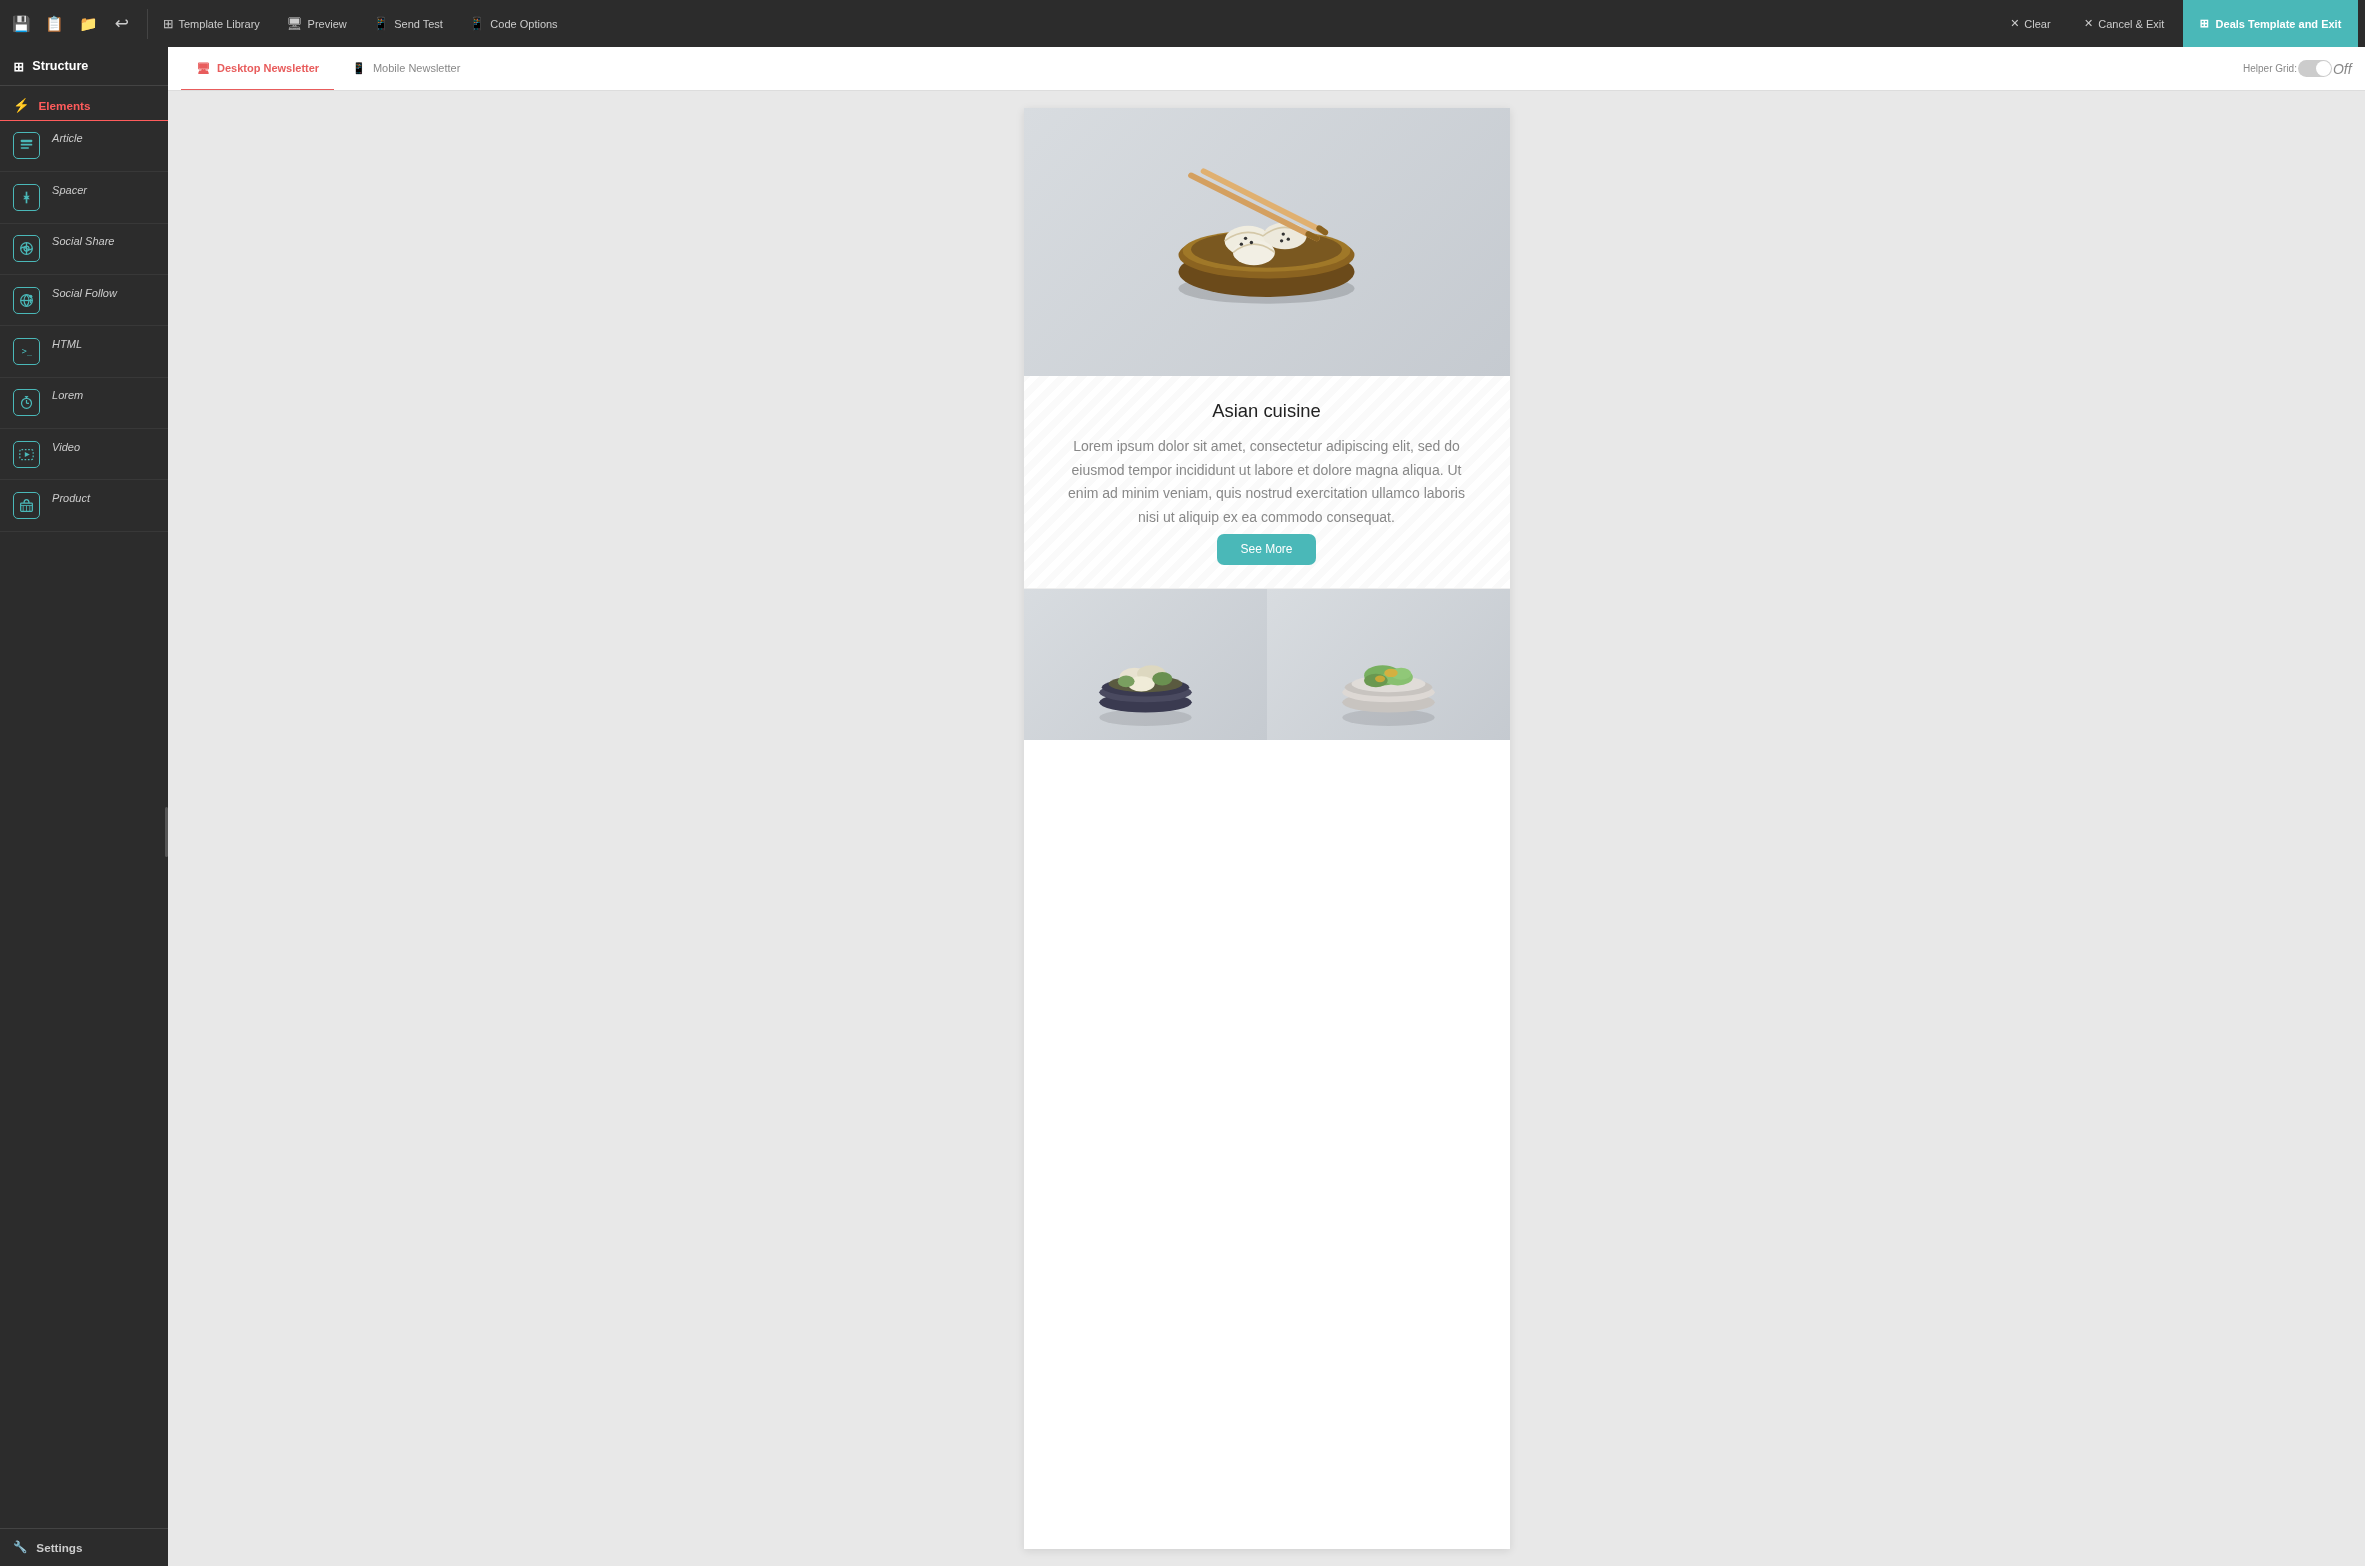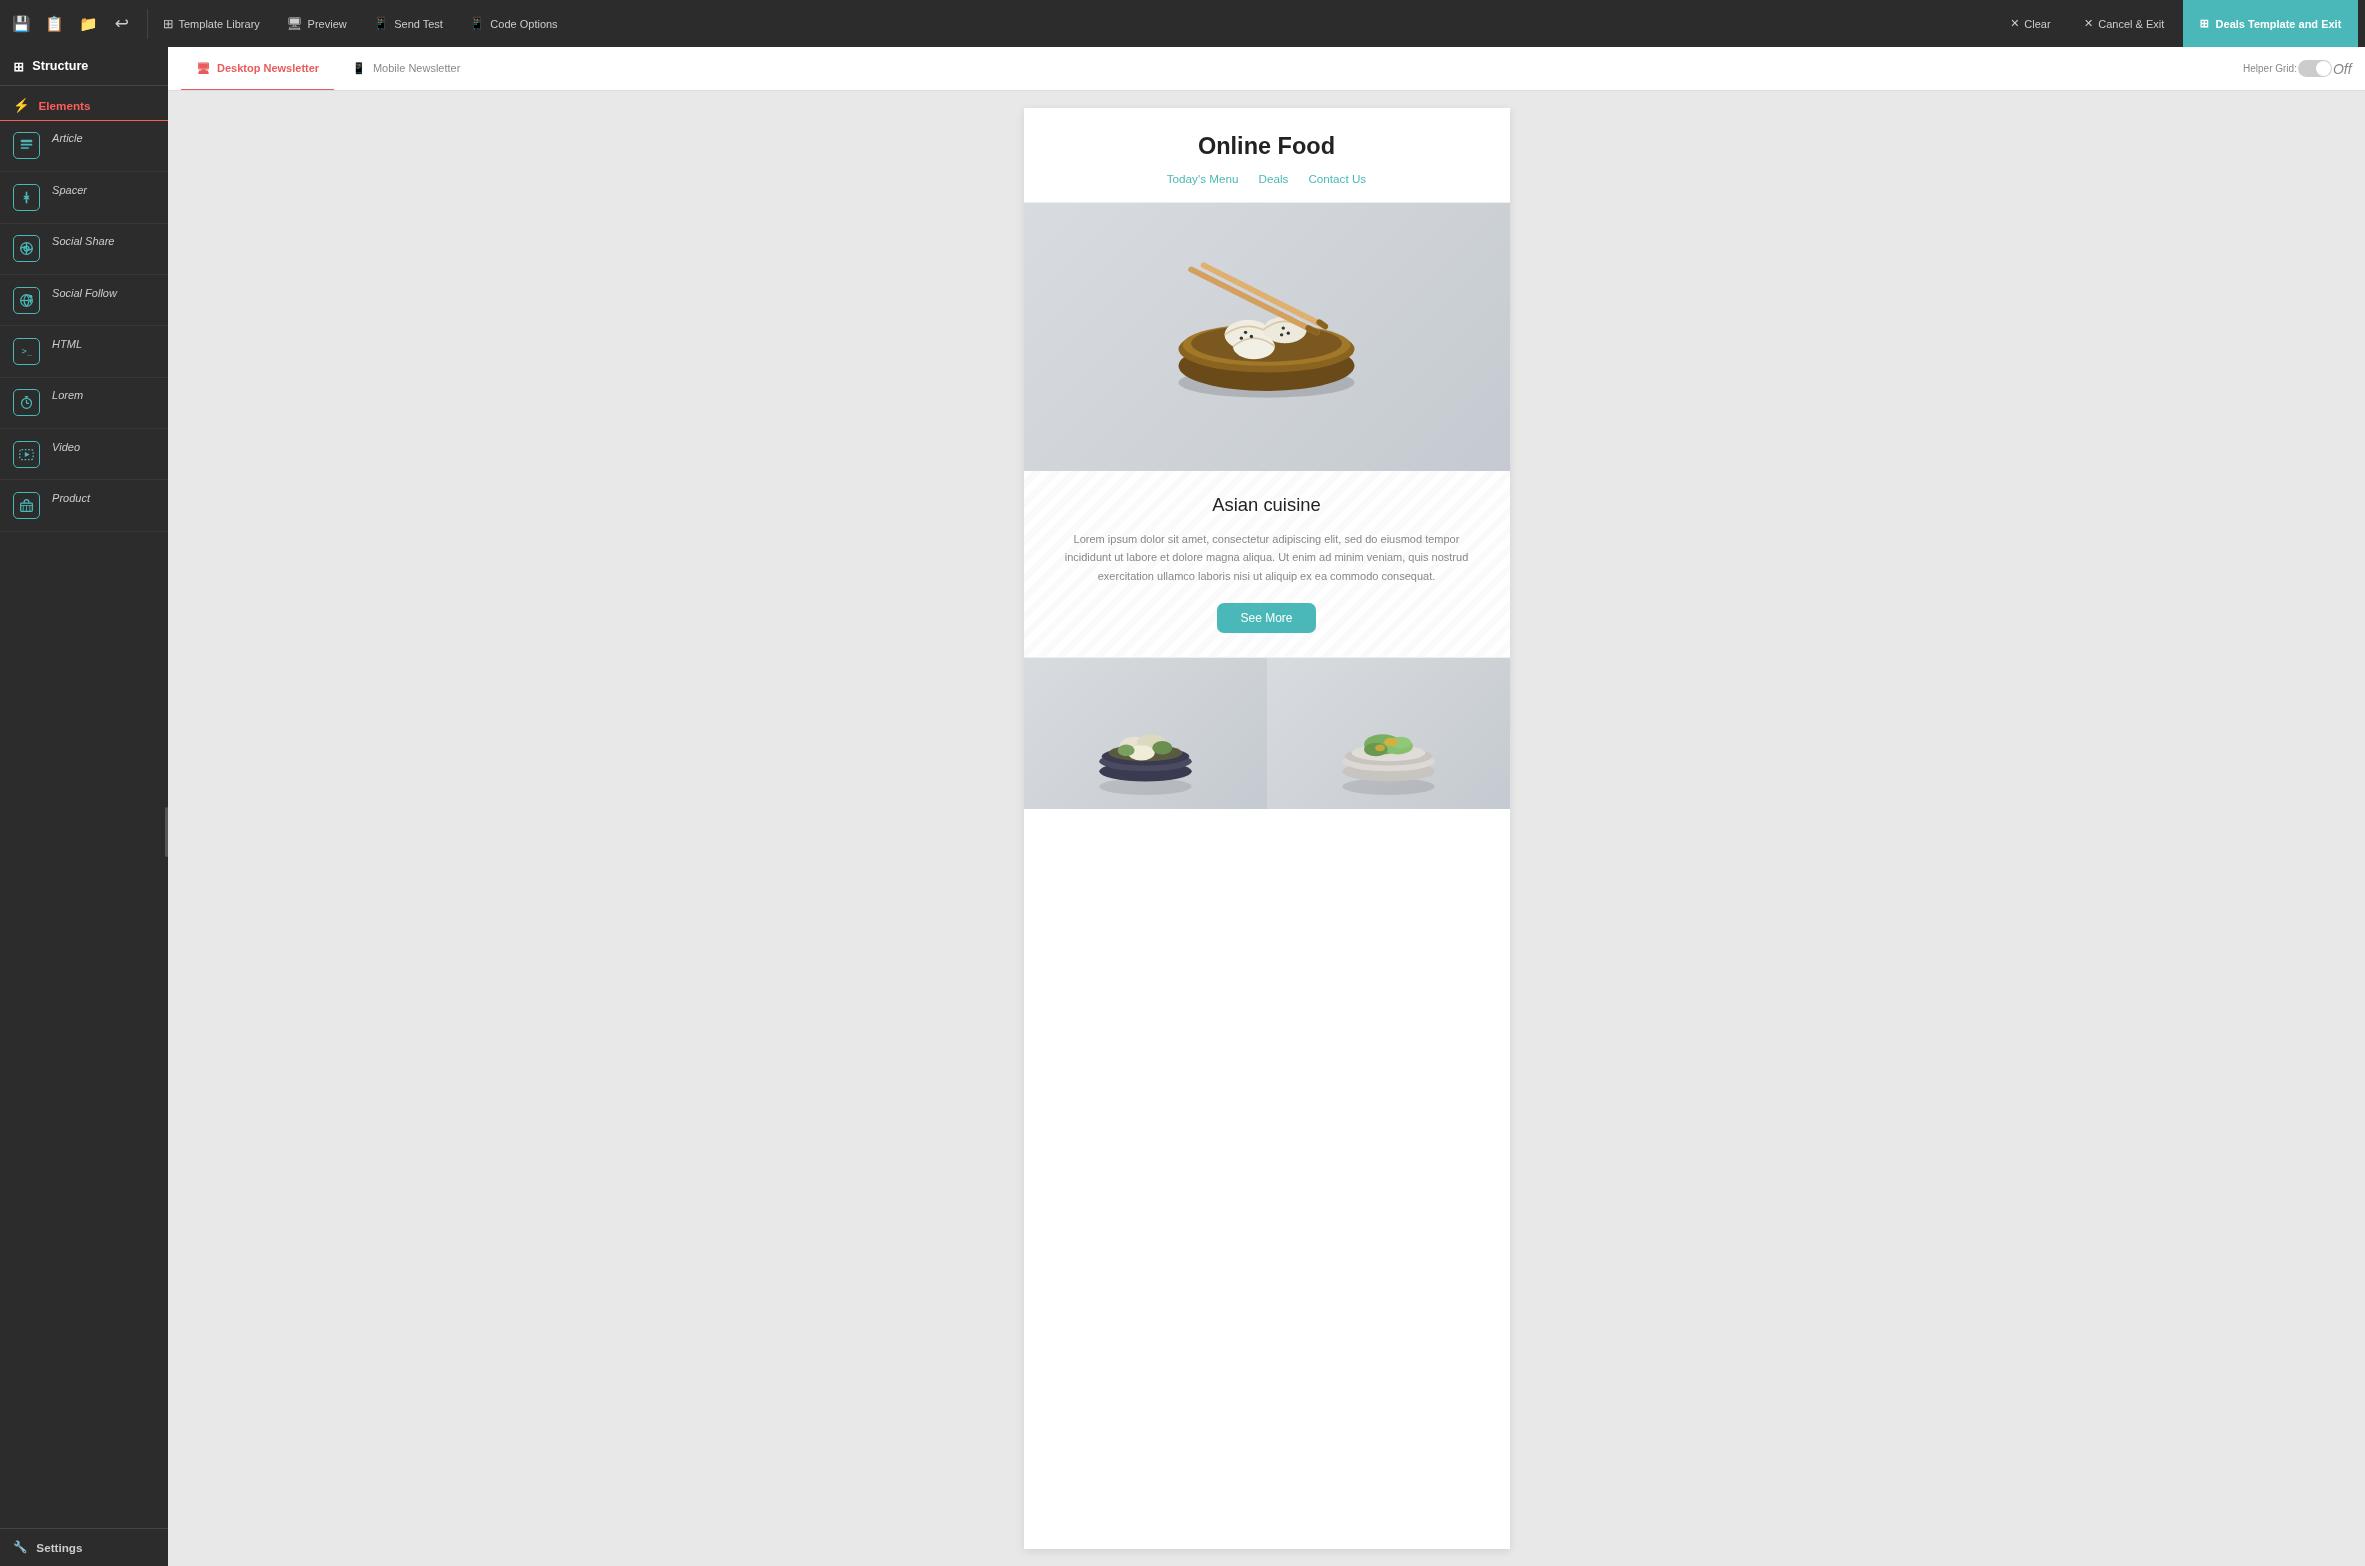--- a/index.html
+++ b/index.html
@@ -292,24 +292,24 @@
       text-align: center;
       background: #fff;
     }
     .article-title {
       font-size: 18.4px;
       font-weight: normal;
       color: #222;
       margin-bottom: 13.4px;
     }
     .article-text {
-      font-size: 11px;
+      font-size: 14px;
       color: #888;
       line-height: 1.7;
-      margin-bottom: 17px;
+      margin-bottom: 4px;
     }
     .see-more-btn {
       background: #4ab8b8;
       color: #fff;
       border: none;
       padding: 8.4px 23.5px;
       border-radius: 7px;
       font-size: 12px;
       cursor: pointer;
     }
@@ -523,28 +523,20 @@
         <div class="toggle">
           <div class="toggle-knob"></div>
         </div>
         <span class="toggle-label">Off</span>
       </div>
     </div>
 
     <div class="preview-area">
       <div class="email-preview">
 
-        <div class="email-header">
-          <div class="email-title">Online Food</div>
-          <div class="email-nav">
-            <a href="#">Today's Menu</a>
-            <a href="#">Deals</a>
-            <a href="#">Contact Us</a>
-          </div>
-        </div>
 
         <div class="email-hero-img">
           <div class="hero-food-visual">
 
             <svg width="285" height="235" viewBox="0 0 340 280" xmlns="http://www.w3.org/2000/svg">
 
               <ellipse cx="170" cy="195" rx="105" ry="18" fill="rgba(0,0,0,0.15)"></ellipse>
 
               <ellipse cx="170" cy="175" rx="105" ry="30" fill="#6B4A1A"></ellipse>
               <ellipse cx="170" cy="155" rx="105" ry="28" fill="#8B6320"></ellipse>

